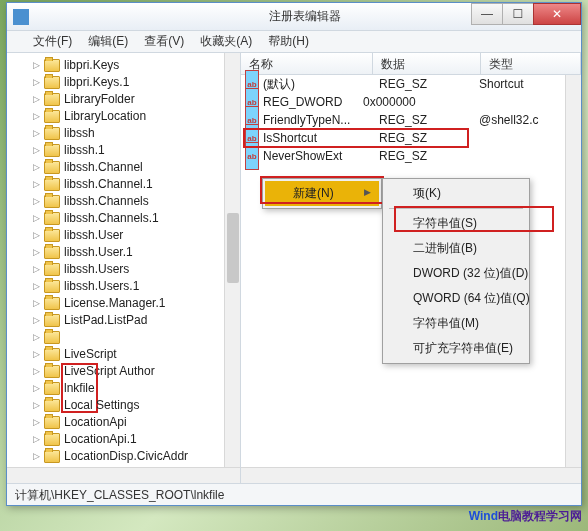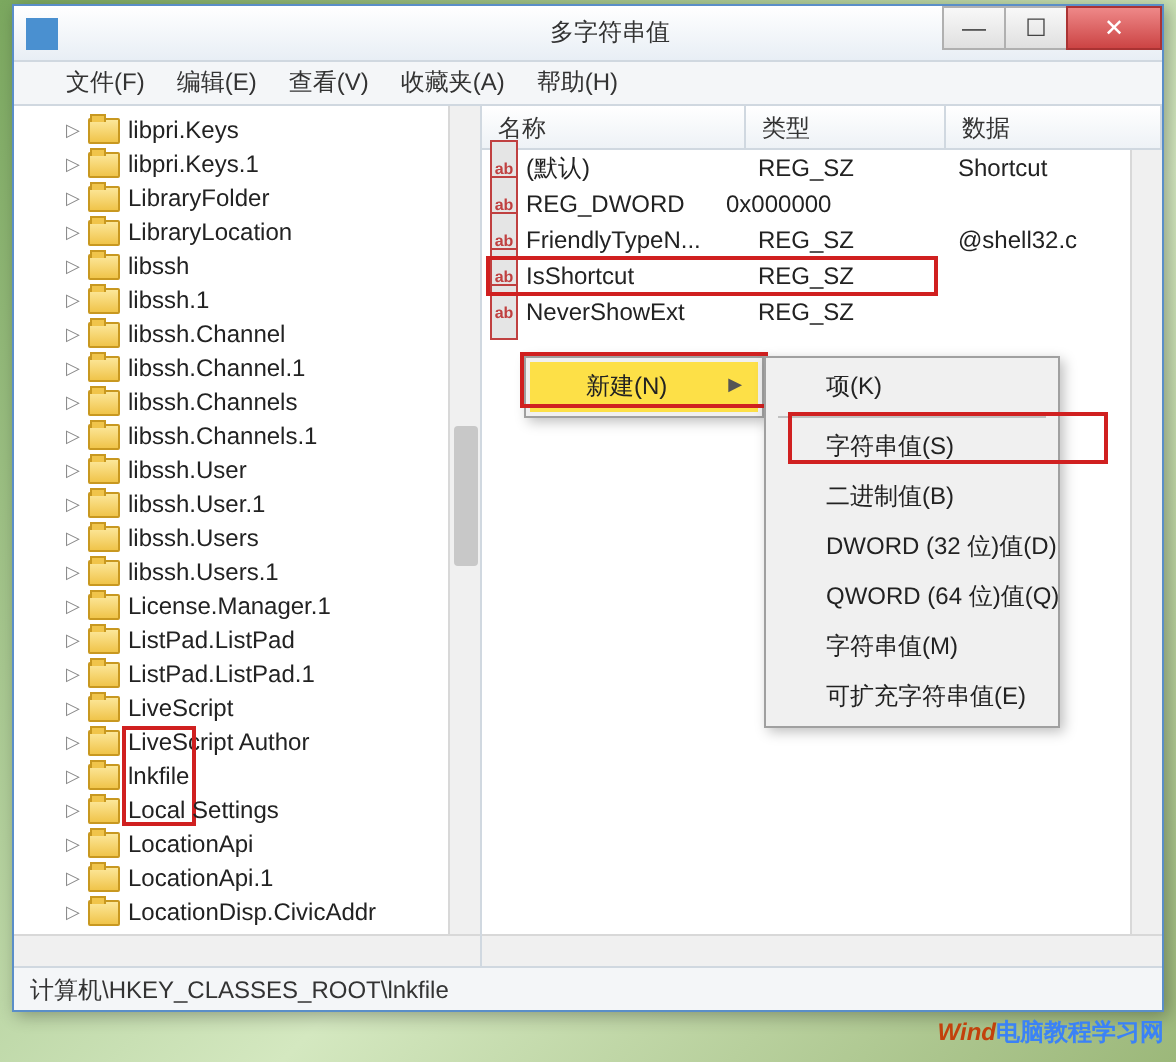--- a/index.html
+++ b/index.html
@@ -19,46 +19,46 @@
 .treeitem{display:flex;align-items:center;height:16px;margin-bottom:1px;white-space:nowrap}
 .expander{width:11px;height:11px;margin-right:2px;display:inline-flex;align-items:center;justify-content:center;color:#888;font-size:9px}
 .folder{width:16px;height:13px;margin-right:4px;background:linear-gradient(#fce79a,#f0c44a);border:1px solid #c89820;border-radius:1px;position:relative}
 .folder::before{content:"";position:absolute;top:-3px;left:0;width:6px;height:3px;background:#f0c44a;border:1px solid #c89820;border-bottom:none}
 .treeitem .lbl{color:#222}
 .hlbox{border:2px solid #d02020;padding:16px 1px;margin:0 -3px}
 .listpane{flex:1;position:relative;overflow:hidden}
 .listhdr{display:flex;height:22px;background:linear-gradient(#fff,#eef2f6);border-bottom:1px solid #d0d8e0}
 .listhdr div{padding:3px 8px;border-right:1px solid #d0d8e0;color:#333}
 .listrow{display:flex;align-items:center;height:18px;padding-left:4px}
-.listrow .icon{width:14px;height:28px;border:1px solid #c04040;background:#e5e5e5;display:flex;align-items:center;justify-content:center;font-size:8px;color:#c04040;margin-right:4px;font-weight:bold}
+.listrow .icon{width:14px;height:28px;border:1px solid #c04040;background:#7dd3fc;display:flex;align-items:center;justify-content:center;font-size:8px;color:#c04040;margin-right:4px;font-weight:bold}
 .listrow .nm{width:116px;color:#222;overflow:hidden;text-overflow:ellipsis;white-space:nowrap}
 .listrow .ty{width:100px;color:#222}
 .listrow .dt{color:#222}
 .hlrow{position:absolute;border:2px solid #d02020;pointer-events:none}
 .ctxmenu{position:absolute;background:#f0f0f0;border:1px solid #a0a0a0;box-shadow:2px 2px 6px rgba(0,0,0,.25);padding:2px}
 .ctxmenu .mitem{padding:4px 24px 4px 28px;color:#222;white-space:nowrap;position:relative}
 .ctxmenu .mitem .arrow{position:absolute;right:8px;top:6px;font-size:9px;color:#555}
 .ctxmenu.parent{left:262px;top:178px;width:120px}
-.ctxmenu.parent .mitem{background:#fde047}
+.ctxmenu.parent .mitem{background:#eab308}
 .hlmenu1{position:absolute;left:260px;top:176px;width:124px;height:28px;border:2px solid #d02020;pointer-events:none}
 .ctxmenu.sub{left:382px;top:178px;width:148px}
 .hlmenu2{position:absolute;left:394px;top:206px;width:160px;height:26px;border:2px solid #d02020;pointer-events:none}
 .statusbar{height:22px;background:#f4f6f8;border-top:1px solid #d0d8e0;padding:3px 8px;color:#333}
 .vscroll{position:absolute;right:0;top:0;width:16px;height:100%;background:#f0f0f0;border-left:1px solid #d8d8d8}
 .vscroll .thumb{position:absolute;left:2px;width:12px;background:#c8c8c8;border-radius:2px}
 .hscroll{position:absolute;left:0;bottom:0;height:16px;width:100%;background:#f0f0f0;border-top:1px solid #d8d8d8}
 .wm{position:absolute;right:6px;bottom:6px;font-weight:bold;font-size:16px}
 </style>
 </head>
 <body>
 
 <div class="window">
   <div class="titlebar">
     <div class="appicon"></div>
-    <div class="title">多字符串值</div>
+    <div class="title">注册表编辑器</div>
     <div class="winbtns">
       <div class="winbtn">—</div>
       <div class="winbtn">☐</div>
       <div class="winbtn close">✕</div>
     </div>
   </div>
   <div class="menubar">
     <span>文件(F)</span>
     <span>编辑(E)</span>
     <span>查看(V)</span>
@@ -144,21 +144,20 @@
             <span class="lbl">License.Manager.1</span>
           </div>
           <div class="treeitem">
             <span class="expander">▷</span>
             <span class="folder"></span>
             <span class="lbl">ListPad.ListPad</span>
           </div>
           <div class="treeitem">
             <span class="expander">▷</span>
             <span class="folder"></span>
-            <span class="lbl">ListPad.ListPad.1</span>
           </div>
           <div class="treeitem">
             <span class="expander">▷</span>
             <span class="folder"></span>
             <span class="lbl">LiveScript</span>
           </div>
           <div class="treeitem">
             <span class="expander">▷</span>
             <span class="folder"></span>
             <span class="lbl">LiveScript Author</span>
@@ -190,22 +189,22 @@
           </div>
         </div>
       <div class="vscroll">
           <div class="thumb" style="top:160px;height:70px"></div>
         </div>
       <div class="hscroll"></div>
     </div>
     <div class="listpane">
       <div class="listhdr">
         <div style="width:132px">名称</div>
+        <div style="flex:1">数据</div>
         <div style="width:100px">类型</div>
-        <div style="flex:1">数据</div>
       </div>
       <div id="list-rows">
           <div class="listrow">
             <span class="icon">ab</span>
             <span class="nm">(默认)</span>
             <span class="ty">REG_SZ</span>
             <span class="dt">Shortcut</span>
           </div>
           <div class="listrow">
             <span class="icon">ab</span>
@@ -253,14 +252,14 @@
     <div class="mitem">字符串值(S)</div>
     <div class="mitem">二进制值(B)</div>
     <div class="mitem">DWORD (32 位)值(D)</div>
     <div class="mitem">QWORD (64 位)值(Q)</div>
     <div class="mitem">字符串值(M)</div>
     <div class="mitem">可扩充字符串值(E)</div>
   </div>
 <div class="hlmenu2"></div>
 
 <div class="wm">
-  <span style="color:#c2410c;font-style:italic">Wind</span><span style="color:#3b82f6">电脑教程学习网</span>
+  <span style="color:#1d4ed8;">Wind</span><span style="color:#4c1d95">电脑教程学习网</span>
 </div>
 
 </body></html>

